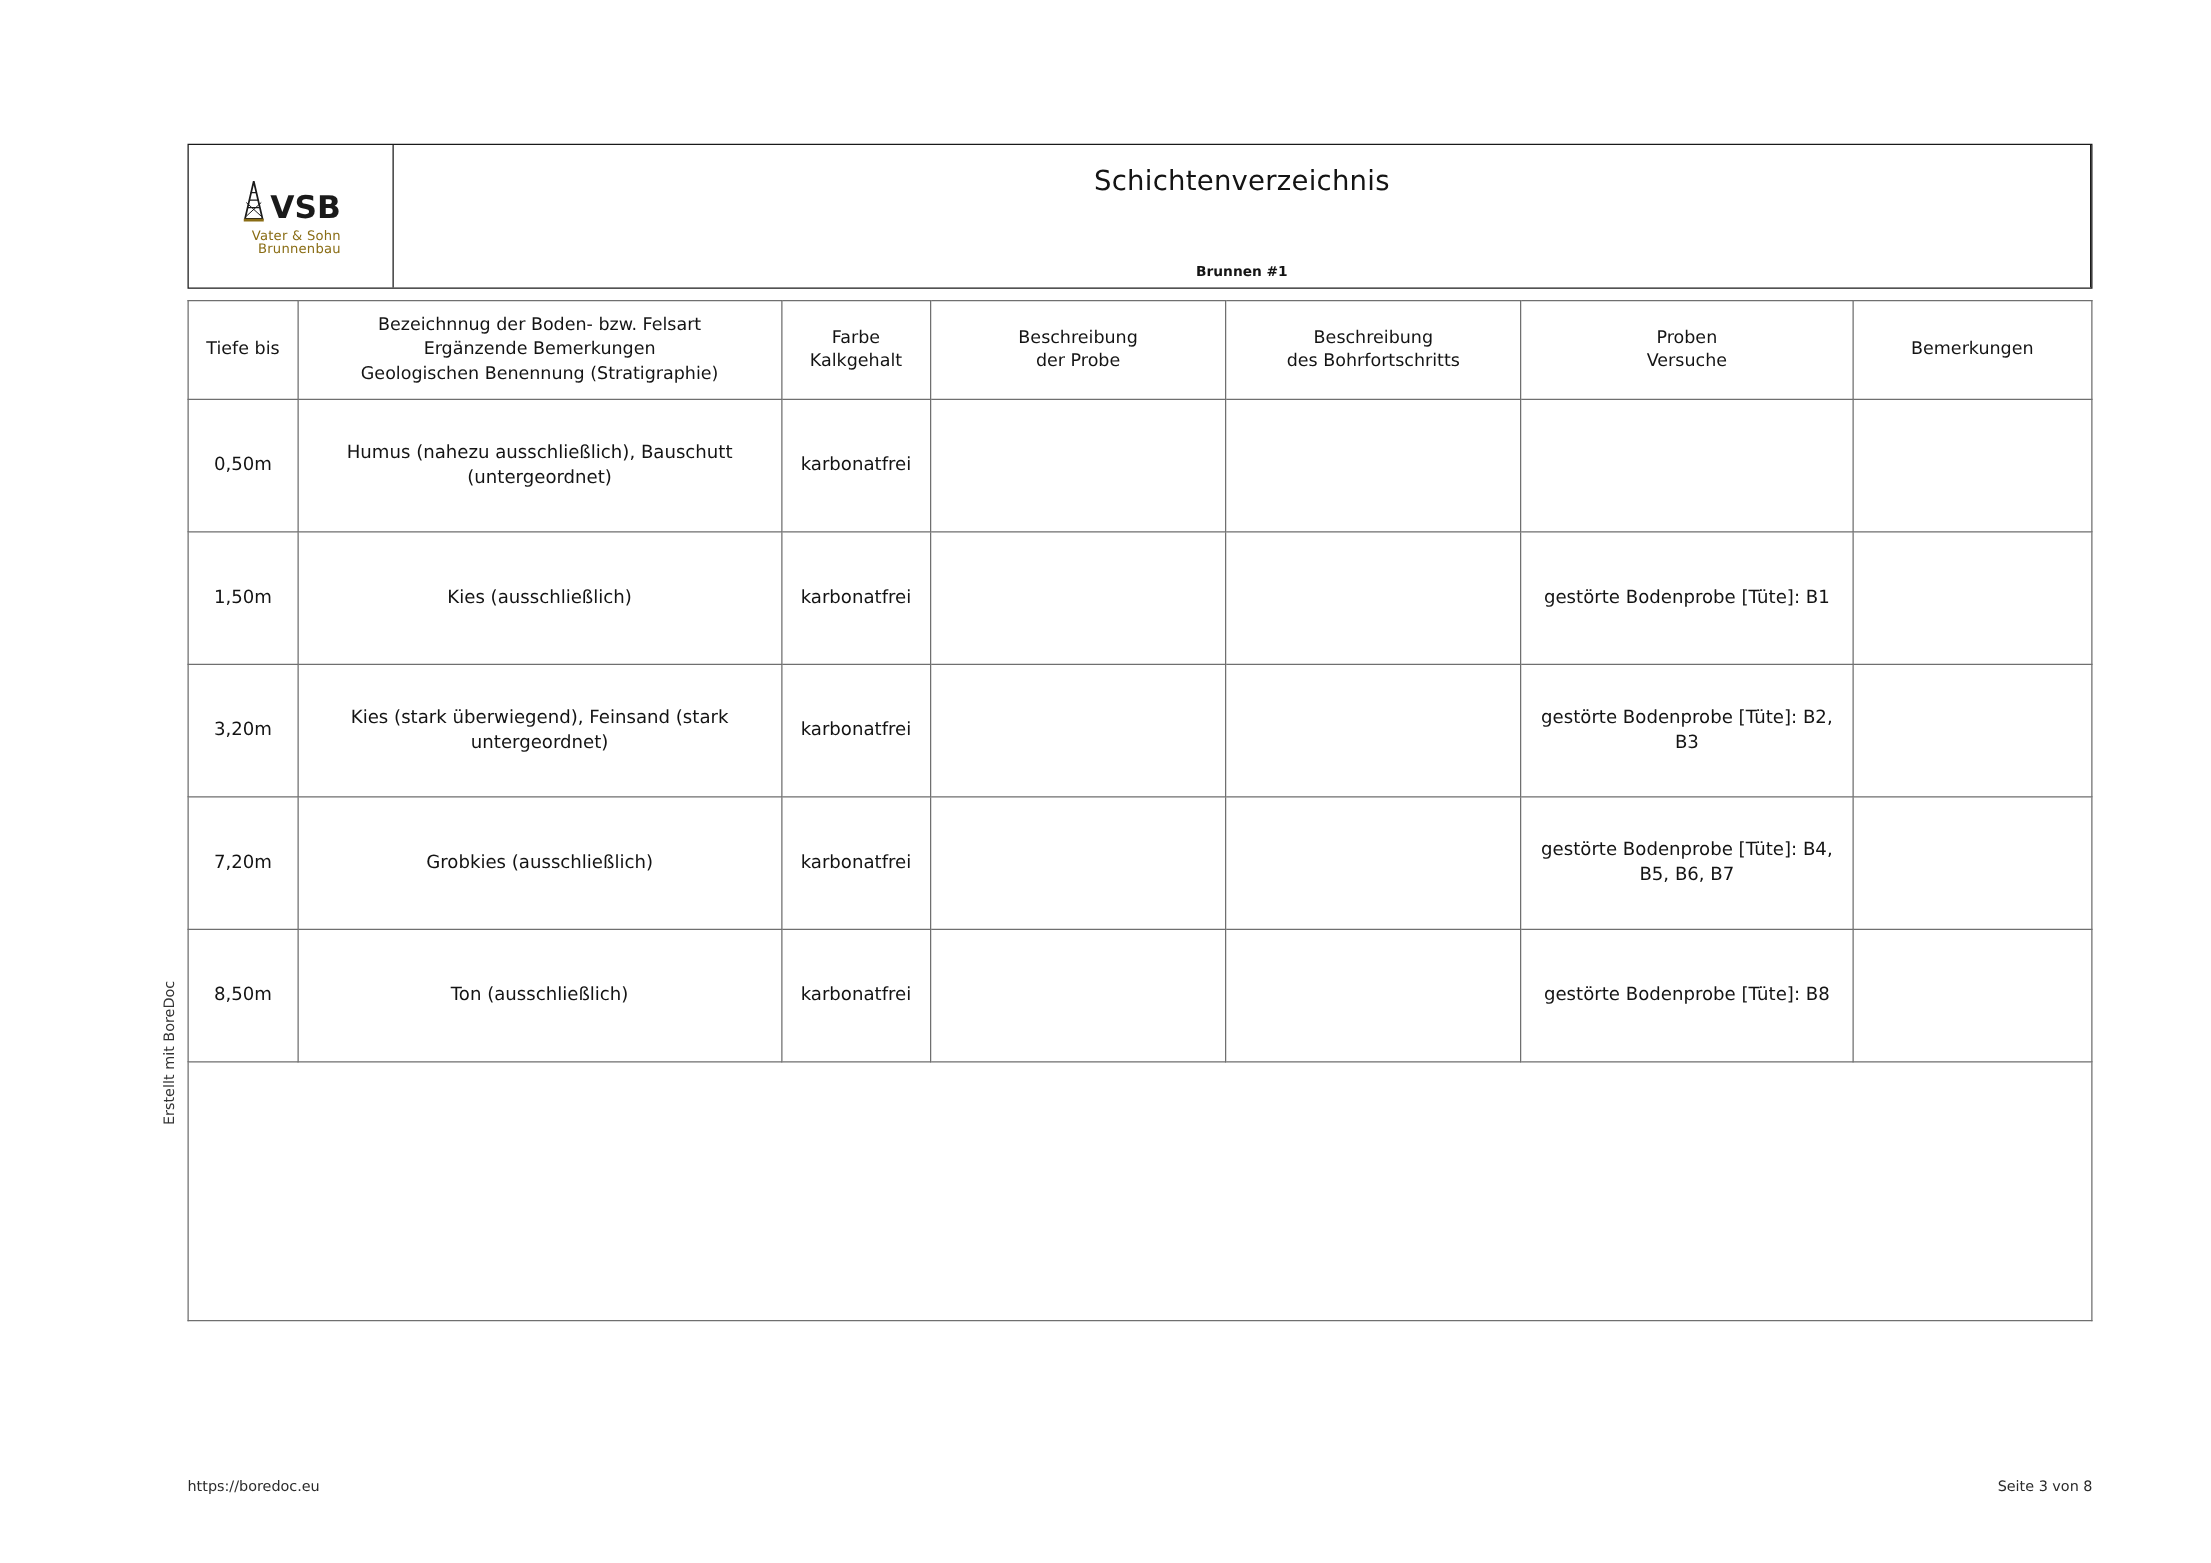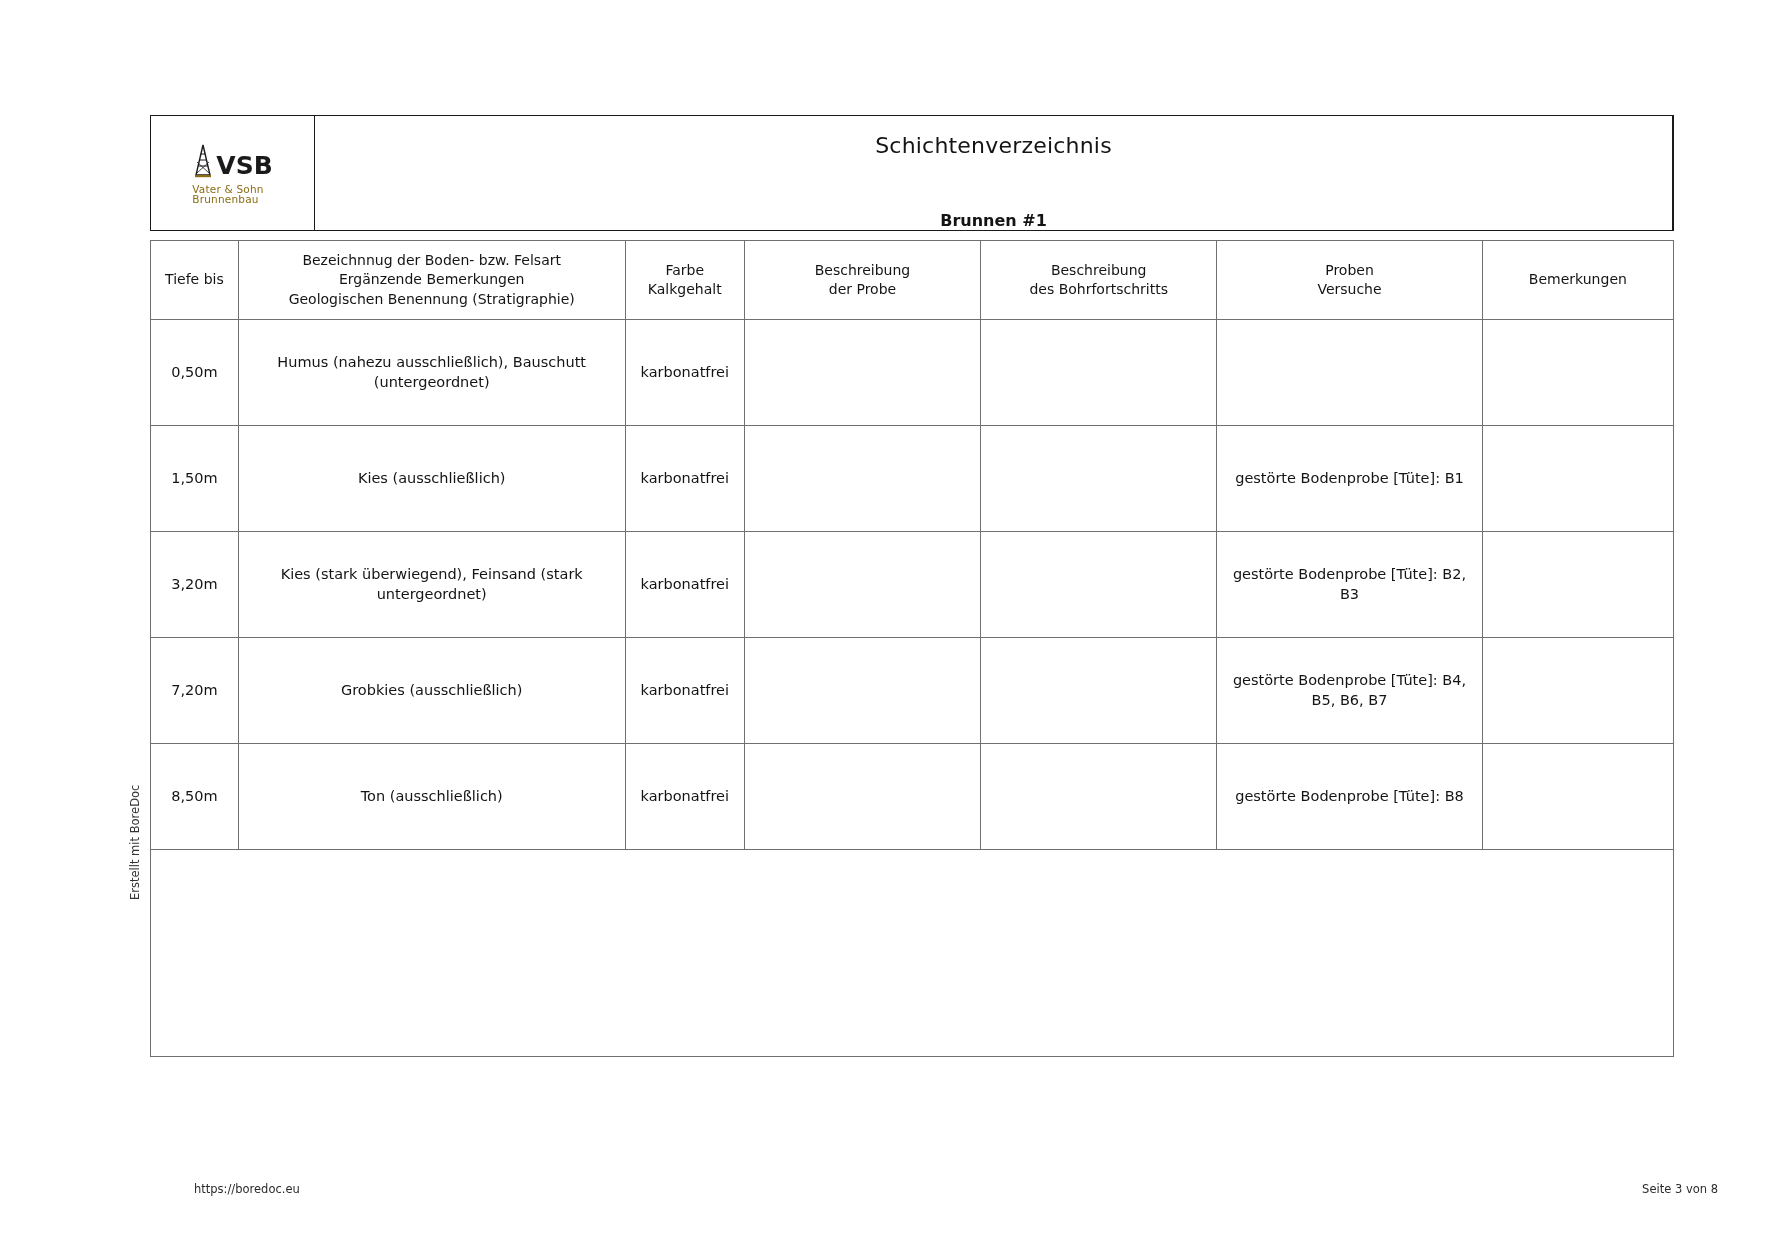--- a/index.html
+++ b/index.html
@@ -42,21 +42,21 @@
   .hdr-logo {
     width: 164px;
     border-right: 1.6px solid #1a1a1a;
     box-sizing: border-box;
     display: flex;
     align-items: center;
     justify-content: center;
   }
 
   .logo-wrap {
-    text-align: left;
+    text-align: right;
     line-height: 1;
     padding-top: 2px;
   }
   .logo-top {
     display: flex;
     align-items: flex-end;
     justify-content: center;
     gap: 2px;
   }
   .derrick {
@@ -104,21 +104,21 @@
     justify-content: flex-start;
     padding-top: 17px;
     gap: 15px;
   }
   .hdr-title .main {
     font-size: 22px;
     color: #141414;
     letter-spacing: 0.2px;
   }
   .hdr-title .sub {
-    font-size: 16px;
+    font-size: 11px;
     font-weight: bold;
     color: #141414;
     margin-top: 38px;
   }
 
   .hdr-lage {
     width: 242px;
     box-sizing: border-box;
     padding: 8px 12px 0 8px;
     text-align: right;
@@ -187,21 +187,20 @@
   
   .footer {
     position: absolute;
     left: 150px;
     top: 1182px;
     width: 1524px;
     display: flex;
     justify-content: space-between;
     font-size: 11.5px;
     color: #2b2b2b;
-    margin-left: 44px;
   }
 </style>
 </head>
 <body>
 
 <div class="page">
 
   <div class="sheet">
 
     <div class="header">

